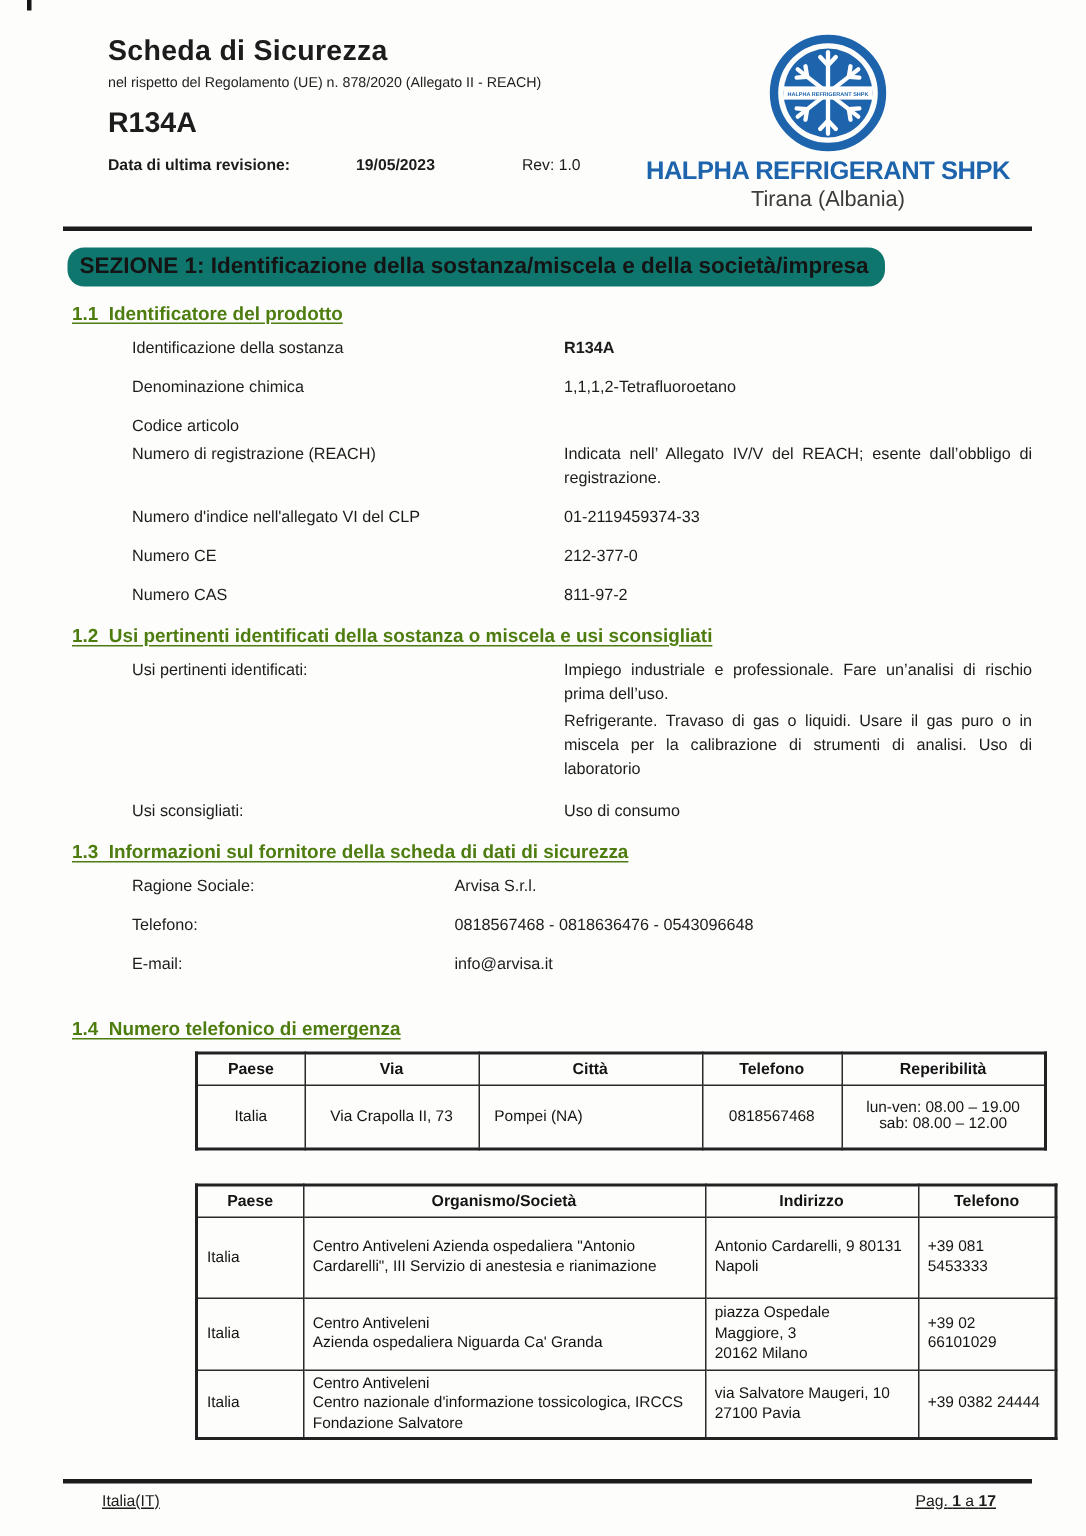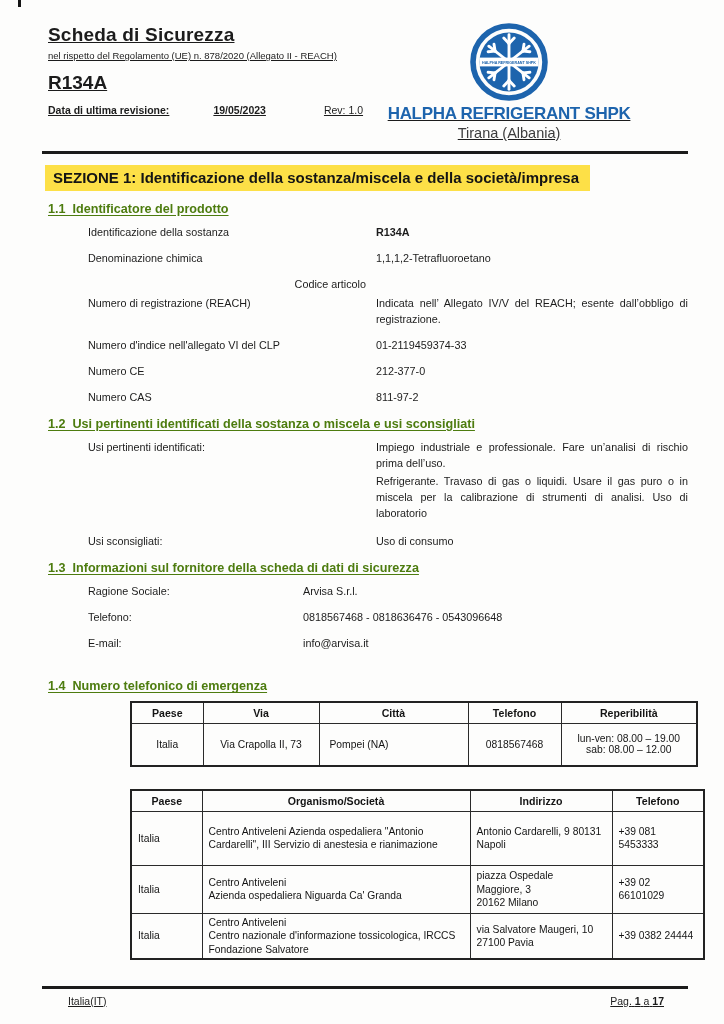--- a/index.html
+++ b/index.html
@@ -5,59 +5,59 @@
   * { box-sizing: border-box; }
   html,body { margin:0; padding:0; background:#ffffff; }
   .page {
     position:relative; width:724px; height:1024px; margin:0 auto;
     background:#fdfdfc; overflow:hidden;
     font-family:"Liberation Sans","DejaVu Sans",sans-serif; color:#1c1c1c;
   }
   .corner-mark { position:absolute; left:18px; top:0; width:3px; height:7px; background:#151515; }
 
   
-  .doc-header { display:flex; padding:20px 26px 0 48px;text-decoration:underline; }
+  .doc-header { display:flex; justify-content:space-between; padding:20px 26px 0 72px; }
   .h-left { padding-top:4px; }
   .h-title { font-size:19px; font-weight:bold; letter-spacing:.2px; }
   .h-sub { font-size:9.5px; margin-top:4px; color:#222; }
   .h-product { font-size:19px; font-weight:bold; margin-top:11px; }
   .h-rev { margin-top:10px; font-size:10.5px; display:flex; align-items:baseline; }
   .h-rev .lbl { font-weight:bold; }
   .h-rev .date { font-weight:bold; margin-left:44px; }
   .h-rev .rev { margin-left:58px; }
 
   .logo { width:292px; flex:none; text-align:center; padding-top:2px; }
   .logo svg { width:80px; height:80px; display:block; margin:0 auto; }
   .logo .company { font-size:17px; font-weight:bold; color:#1d64ad; letter-spacing:-.3px; white-space:nowrap; margin-top:2px; }
   .logo .location { font-size:14.5px; color:#3c3c3c; margin-top:1px; }
 
   .rule { height:3px; background:#1b1b1b; margin:10px 36px 0 42px; }
 
   .section-banner { margin:11px 30px 0 45px; }
   .section-banner .txt {
-    display:inline-block; background:#fde047; border-radius:0;
+    display:inline-block; background:#0f766e; border-radius:11px;
     padding:4px 11px 5px 8px; font-size:15px; font-weight:bold; color:#141414;
   }
 
   .sub { margin-left:48px; margin-right:36px; }
   .sub-heading {
     font-size:12.6px; font-weight:bold; color:#4d7c0f;
     text-decoration:underline; text-underline-offset:2px;
     margin-top:11px; margin-bottom:8px; white-space:pre-wrap;
   }
   .mt-lg { margin-top:28px; }
 
   .kv { margin-left:40px; }
   .kv-row { display:flex; font-size:10.8px; line-height:1.5; margin-bottom:10px; }
   .kv-wide  .kv-label { width:288px; flex:none; padding-right:10px; }
   .kv-narrow .kv-label { width:215px; flex:none; padding-right:10px; }
   .kv-value { flex:1; }
   .kv-value p { margin:0 0 2px 0; }
   .justify { text-align:justify; }
-  .tight { margin-bottom:2px;text-align:right; }
+  .tight { margin-bottom:2px; }
   .bold { font-weight:bold; }
 
   table { border-collapse:collapse; font-size:10.3px; color:#141414; table-layout:fixed; }
   .t1 { width:566px; margin:4px 0 0 82px; border:2px solid #222; }
   .t2 { width:573px; margin:22px 0 0 82px; border:2px solid #222; }
   th { border:1px solid #2a2a2a; font-weight:bold; text-align:center; padding:4px 3px; font-size:10.6px; }
   td { border:1px solid #2a2a2a; padding:1px 6px; vertical-align:middle; }
   .t1 td { text-align:center; height:42px; }
   .t1 td.left { text-align:left; padding-left:10px; }
   .t2 td { text-align:left; line-height:1.3; }

